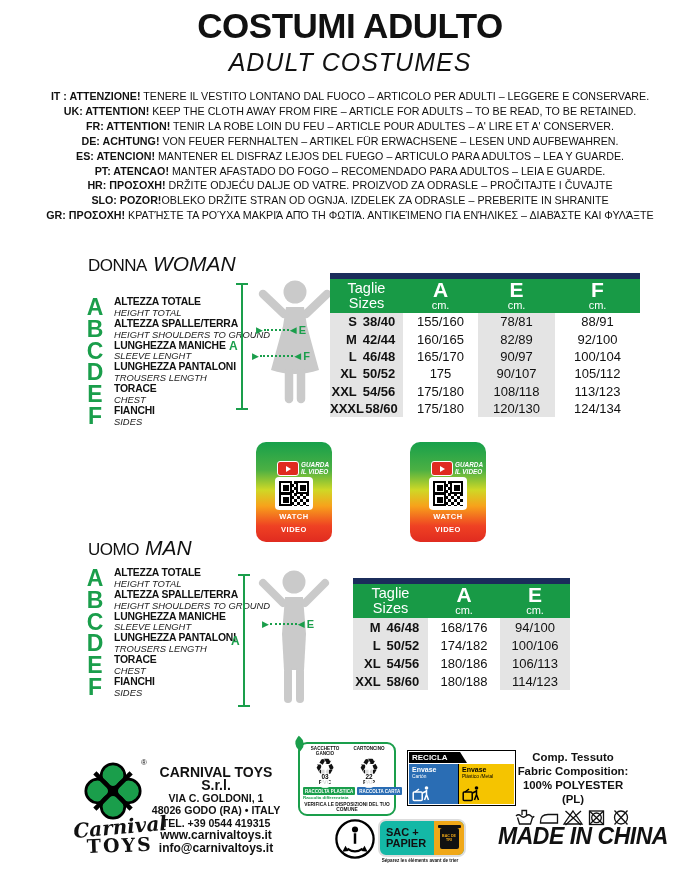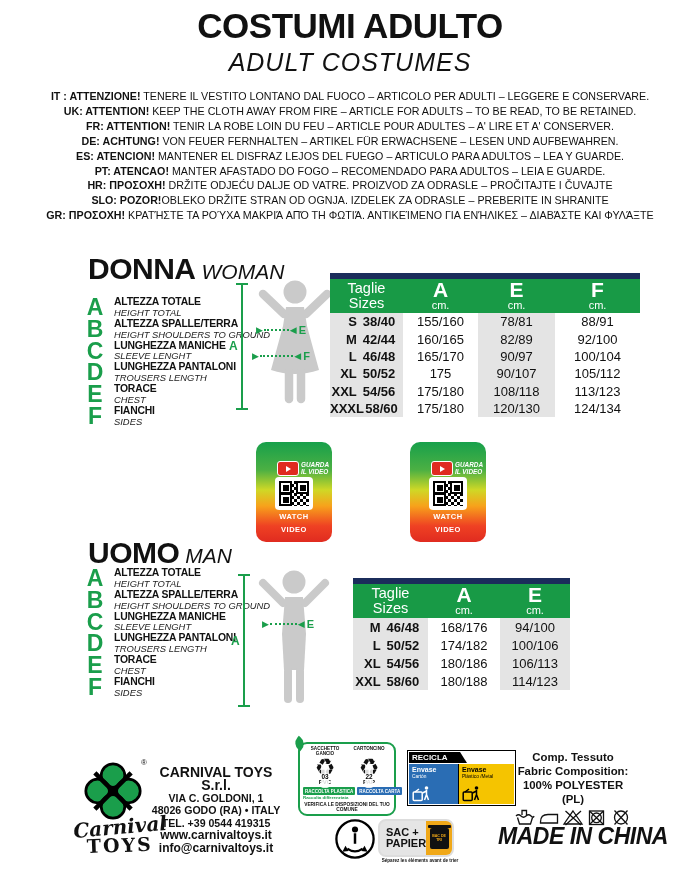--- a/index.html
+++ b/index.html
@@ -13,21 +13,21 @@
   .subtitle{position:absolute;top:48px;left:0;width:700px;text-align:center;
             font-size:25px;font-style:italic;font-weight:500;letter-spacing:1px;}
 
   
   .warnings{position:absolute;top:89px;left:0;width:700px;text-align:center;}
   .warn{font-size:10.7px;line-height:14.9px;white-space:nowrap;}
   .warn b{font-weight:800;}
 
   
   .sec-title{position:absolute;display:flex;align-items:baseline;gap:6px;}
-  .st-it{font-size:30px;font-weight:700;letter-spacing:-.5px;}
+  .st-it{font-size:17px;font-weight:400;letter-spacing:-.5px;}
   .st-en{font-size:21px;font-style:italic;font-weight:500;}
 
   
   .measures{position:absolute;left:84px;width:170px;}
   .m-item{display:flex;gap:8px;height:21.8px;align-items:flex-start;}
   .m-letter{width:22px;font-size:23px;font-weight:800;color:#1a9e4b;line-height:20px;text-align:center;flex:none;}
   .m-label{font-size:10.4px;font-weight:bold;line-height:10.8px;letter-spacing:-.2px;white-space:nowrap;}
   .m-sub{font-size:9.4px;font-style:italic;line-height:10px;color:#222;white-space:nowrap;}
 
   
@@ -109,21 +109,21 @@
              clip-path:polygon(0 0,88% 0,100% 100%,0 100%);}
   .rec-panels{position:absolute;top:13px;left:1px;right:1px;bottom:1px;display:flex;}
   .panel{padding:2px 3px;box-sizing:border-box;position:relative;}
   .panel .p1{font-size:7px;font-weight:bold;line-height:7.5px;}
   .panel .p2{font-size:4.8px;line-height:5px;}
   .panel svg{position:absolute;left:3px;bottom:2px;}
   .pan-blue{width:49px;background:#2a6db4;color:#fff;}
   .pan-yel{flex:1;background:#f5c400;color:#000;border-left:1px solid #000;}
 
   .triman{position:absolute;left:334px;top:818px;}
-  .sacbox{position:absolute;left:378px;top:819px;width:76px;height:38px;background:#e5e5e5;
+  .sacbox{position:absolute;left:378px;top:819px;width:88px;height:38px;background:#14b8a6;
           border:2px solid #ddd;border-radius:8px;box-sizing:border-box;display:flex;overflow:hidden;}
   .sac-txt{flex:1;display:flex;flex-direction:column;justify-content:center;padding-left:6px;
            font-size:11px;font-weight:800;line-height:11.5px;}
   .sac-yel{width:30px;background:#f0a818;display:flex;align-items:center;justify-content:center;}
   .bin{width:19px;height:21px;background:#111;border-radius:2px;position:relative;
        display:flex;align-items:center;justify-content:center;text-align:center;}
   .bin::before{content:"";position:absolute;top:-3px;left:-2px;right:-2px;height:3px;background:#111;border-radius:1px;}
   .bin span{color:#f0a818;font-size:3.6px;font-weight:bold;line-height:4px;}
   .sac-note{position:absolute;left:368px;top:858px;width:104px;text-align:center;font-size:4.6px;font-weight:600;}
 

